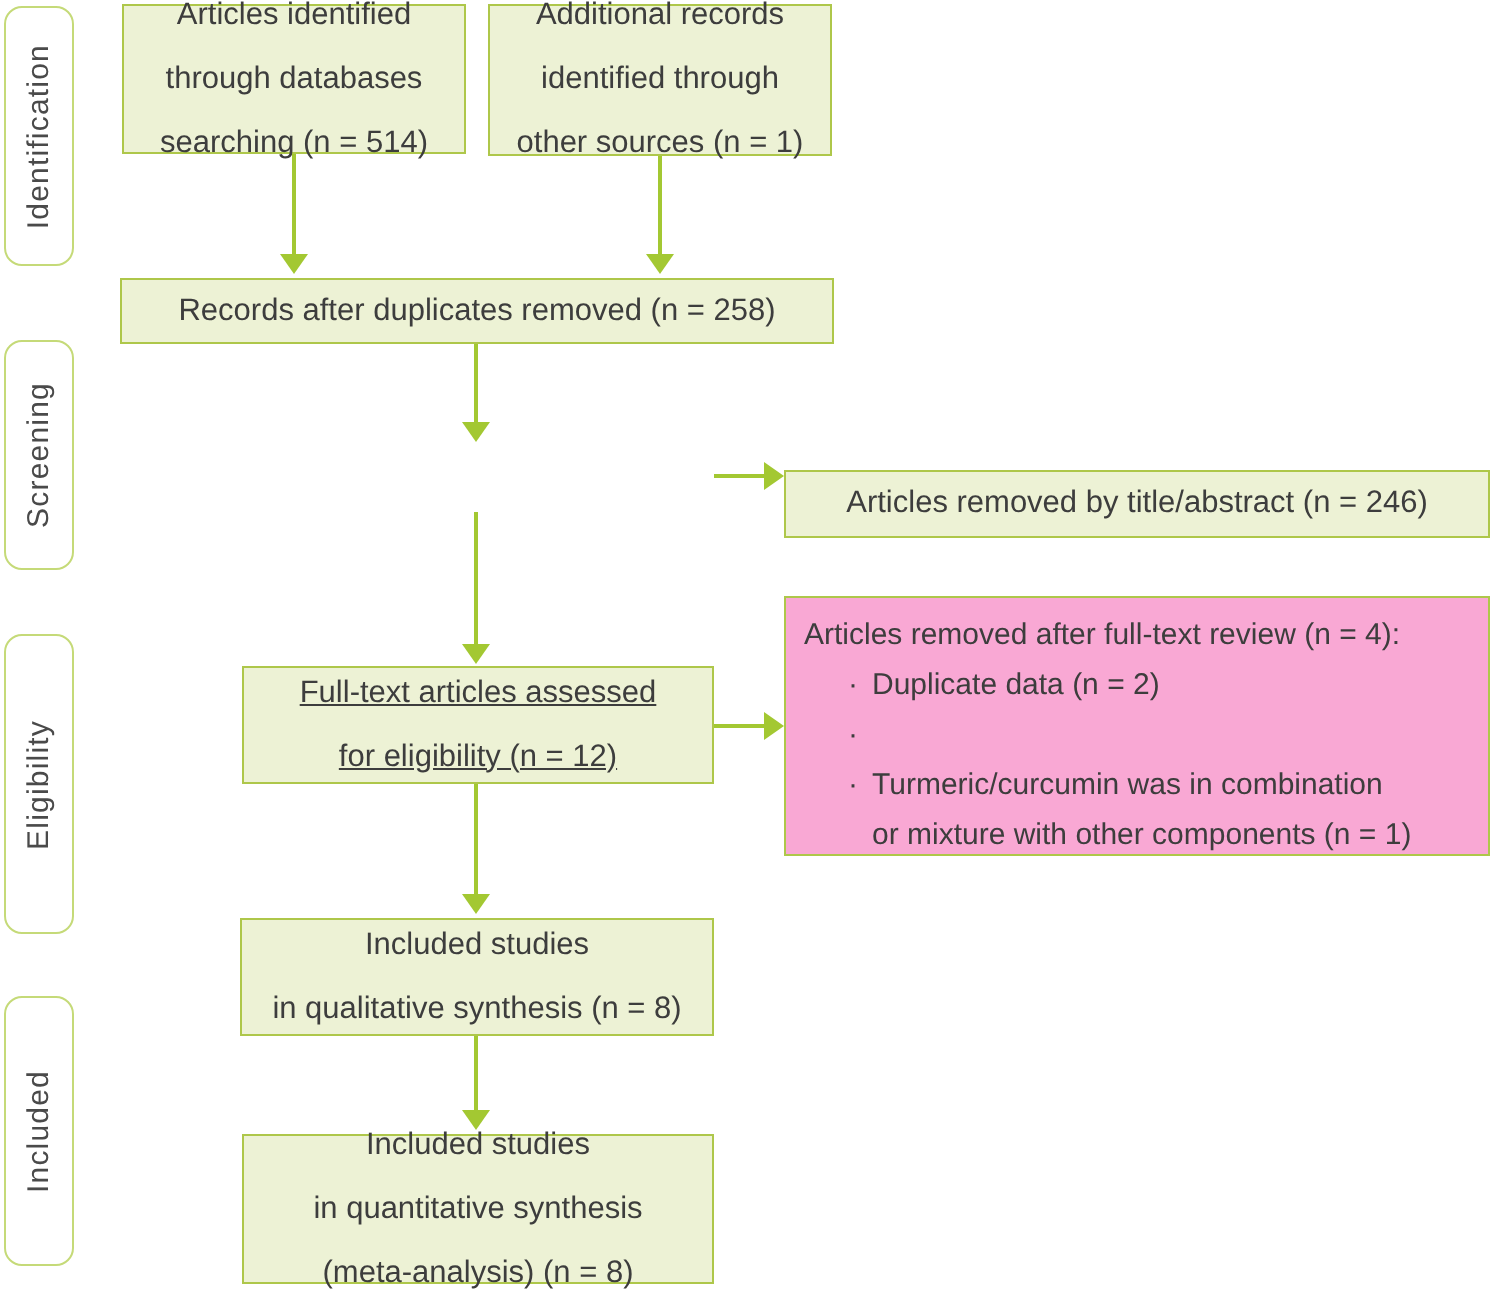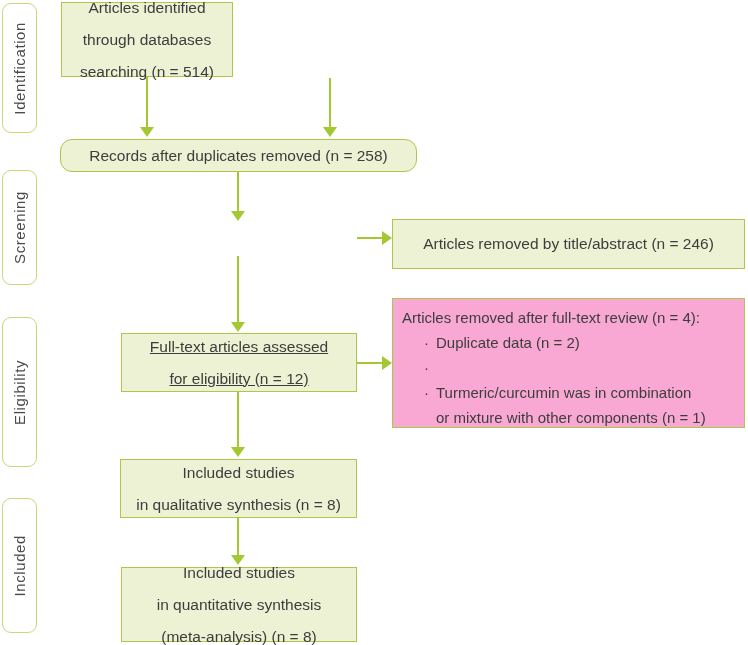--- a/index.html
+++ b/index.html
@@ -49,23 +49,23 @@
     align-items: center;
     justify-content: center;
     text-align: center;
     font-size: 15.5px;
     line-height: 32px;
     white-space: pre-line;
     color: #3d3d3d;
   }
   .box-a { left: 61px;  top: 2px;   width: 172px; height: 75px; }
   .box-b { left: 244px; top: 2px;   width: 172px; height: 76px; }
-  .box-c { left: 60px;  top: 139px; width: 357px; height: 33px; border-radius: 12px; }
+  .box-c { left: 60px;  top: 139px; width: 357px; height: 33px; }
   .box-d { left: 121px; top: 223px; width: 236px; height: 32px; }
-  .box-e { left: 392px; top: 219px; width: 353px; height: 50px; }
+  .box-e { left: 392px; top: 235px; width: 353px; height: 34px; }
   .box-f { left: 121px; top: 333px; width: 236px; height: 59px; text-decoration: underline; }
   .box-h { left: 120px; top: 459px; width: 237px; height: 59px; }
   .box-i { left: 121px; top: 567px; width: 236px; height: 75px; }
 
   
   .box-g {
     position: absolute;
     left: 392px; top: 298px; width: 353px; height: 130px;
     border: 1.5px solid #aec74a;
     background: #f9a8d4;
@@ -139,20 +139,23 @@
   <div class="stage stage-eligibility">
     <span>Eligibility</span>
   </div>
   <div class="stage stage-included">
     <span>Included</span>
   </div>
 
   <div class="fbox box-a">Articles identified
 through databases
 searching (n = 514)</div>
+  <div class="fbox box-b">Additional records
+identified through
+other sources (n = 1)</div>
   <div class="fbox box-c">Records after duplicates removed (n = 258)</div>
   <div class="fbox box-e">Articles removed by title/abstract (n = 246)</div>
   <div class="fbox box-f">Full-text articles assessed
 for eligibility (n = 12)</div>
 
   <div class="box-g">
     <div class="heading">Articles removed after full-text review (n = 4):</div>
     <div class="bullet-row">
       <span class="bullet">·</span>
       <span class="bullet-text">Duplicate data (n = 2)</span>

